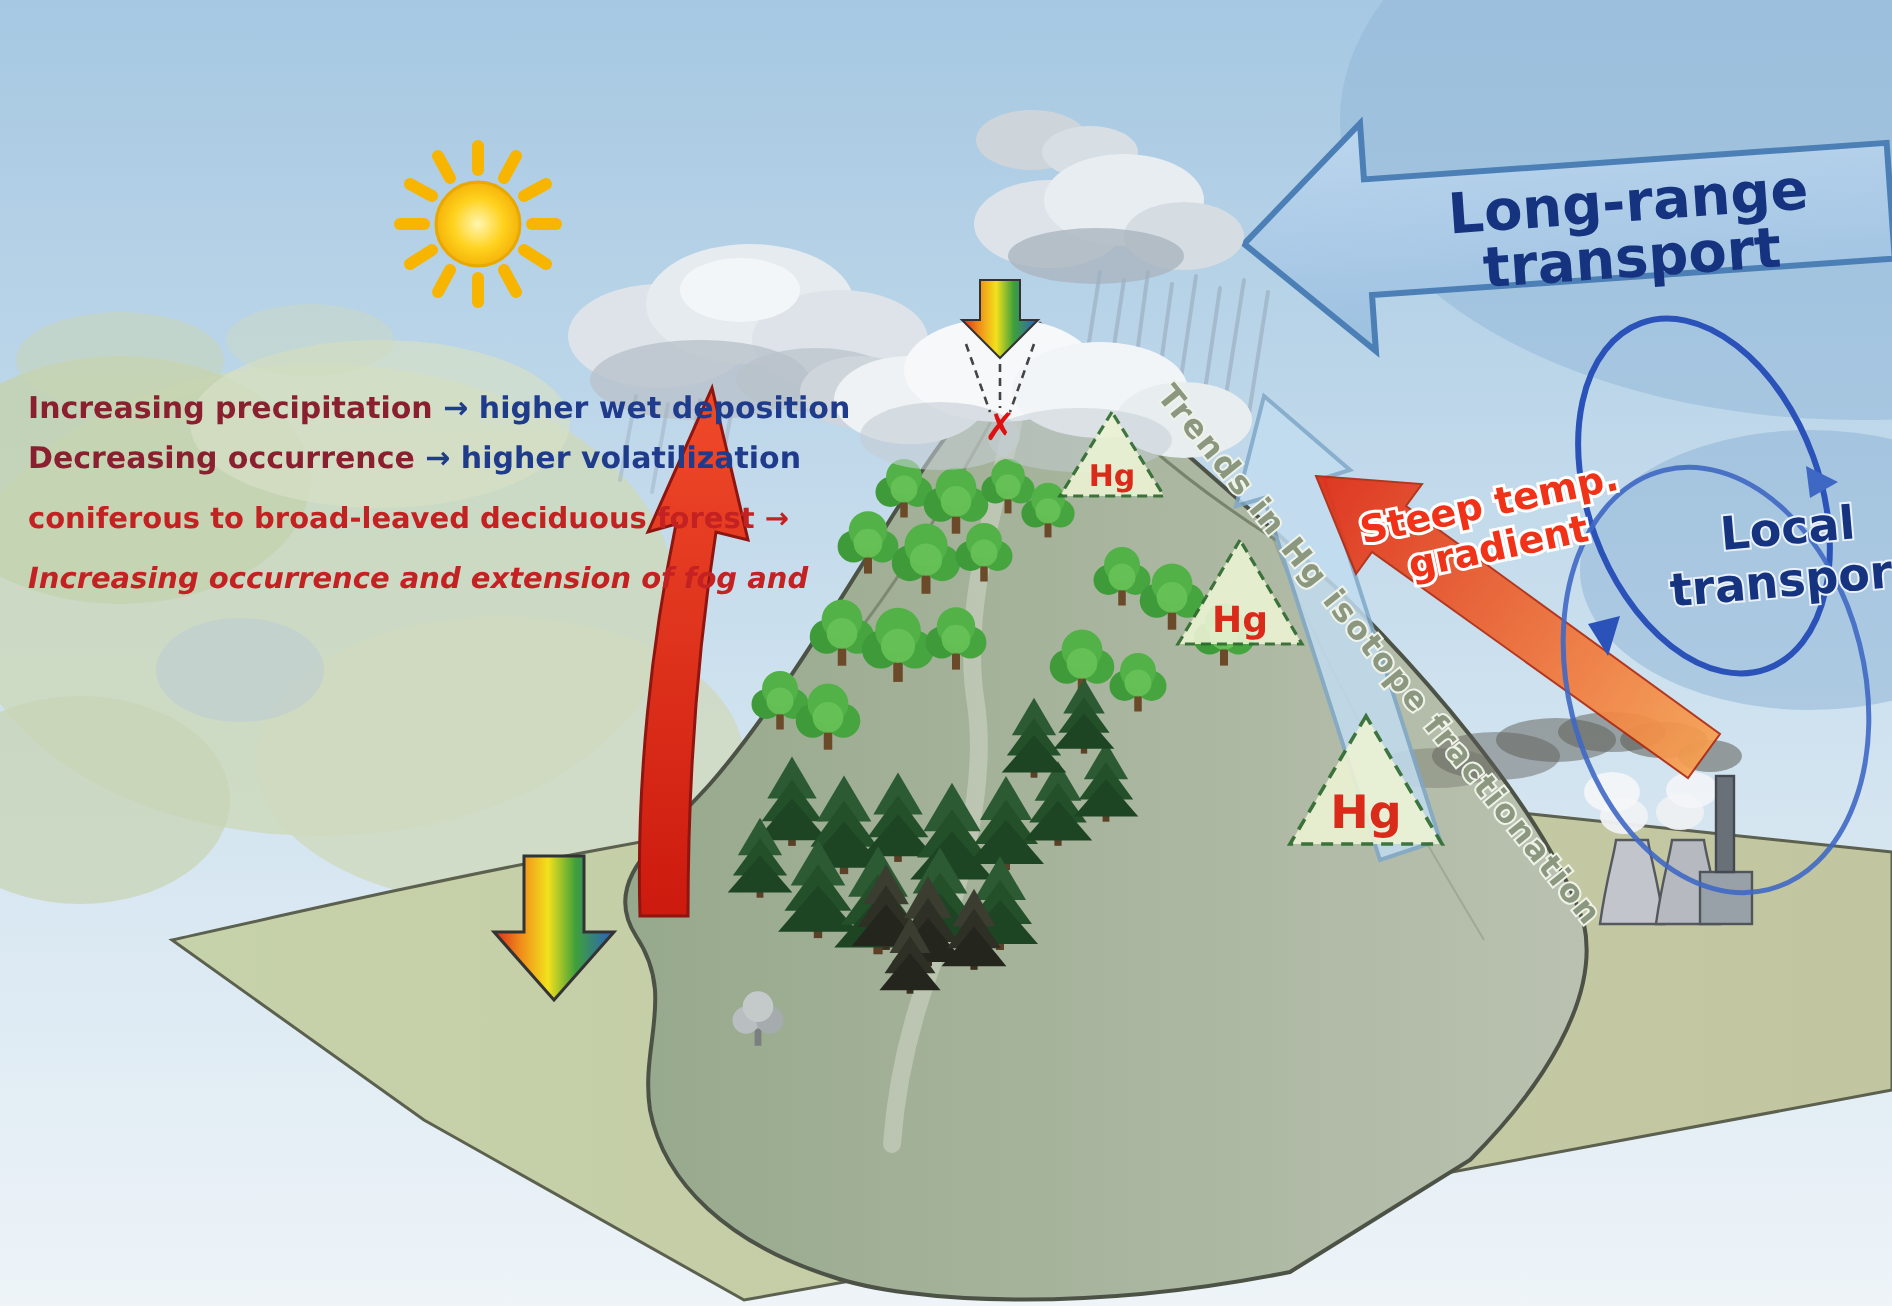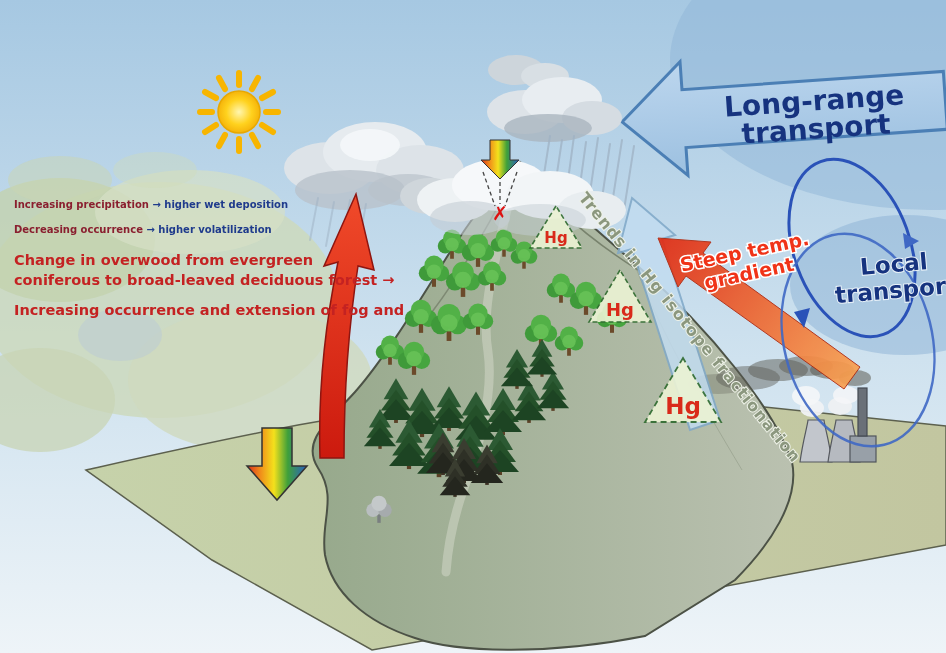--- a/index.html
+++ b/index.html
@@ -2,24 +2,24 @@
 <html><head>
 <meta charset="utf-8">
 <title>Diagram</title>
 <style>
   html,body{margin:0;padding:0;background:#fff;}
   #figure{position:relative;width:946px;height:653px;overflow:hidden;outline:1px solid #9fb3bf;
           font-family:"DejaVu Sans","Liberation Sans",sans-serif;}
   #scene{position:absolute;left:0;top:0;}
   
   #left-panel{position:absolute;left:14px;top:192px;width:352px;font-weight:bold;}
-  .tline{font-size:10px;line-height:25px;white-space:nowrap;}
+  .tline{font-size:15px;line-height:25px;white-space:nowrap;}
   .p2 .tline,.p3 .tline{font-size:14.5px;line-height:20px;}
   .p2{margin-top:8px;}
-  .p3{margin-top:10px;}
+  .p3{margin-top:10px;font-style:italic;}
   .t-darkred{color:#8a1f2f;}
   .t-navy{color:#1f3b8c;}
   .t-red{color:#c42222;}
   
   text{font-family:"DejaVu Sans","Liberation Sans",sans-serif;}
   .big-arrow-label{font-size:28px;font-weight:bold;fill:#16337f;}
   .local-label{font-size:23px;font-weight:bold;fill:#16337f;paint-order:stroke;stroke:#e8f1f8;stroke-width:2px;}
   .steep-label{font-size:19px;font-weight:bold;fill:#f03318;paint-order:stroke;stroke:#ffffff;stroke-width:3px;}
   .trends-label{font-size:16px;font-weight:bold;fill:#8b977e;letter-spacing:1px;paint-order:stroke;stroke:#eef2e8;stroke-width:2px;}
   .hg-label{font-weight:bold;fill:#d92a1a;}
@@ -303,20 +303,19 @@
     <text class="local-label" x="895" y="298" text-anchor="middle">transport</text>
   </g>
 </svg>
 
 <div id="left-panel">
   <div class="p1">
     <div class="tline"><span class="t-darkred">Increasing precipitation</span><span class="t-navy"> → higher wet deposition</span></div>
     <div class="tline"><span class="t-darkred">Decreasing occurrence</span><span class="t-navy"> → higher volatilization</span></div>
   </div>
   <div class="p2">
-    <div class="tline t-red">Change in overwood from evergreen</div>
     <div class="tline t-red">coniferous to broad-leaved deciduous forest →</div>
   </div>
   <div class="p3">
     <div class="tline t-red">Increasing occurrence and extension of fog and</div>
   </div>
 </div>
 </div>
 
 </body></html>

